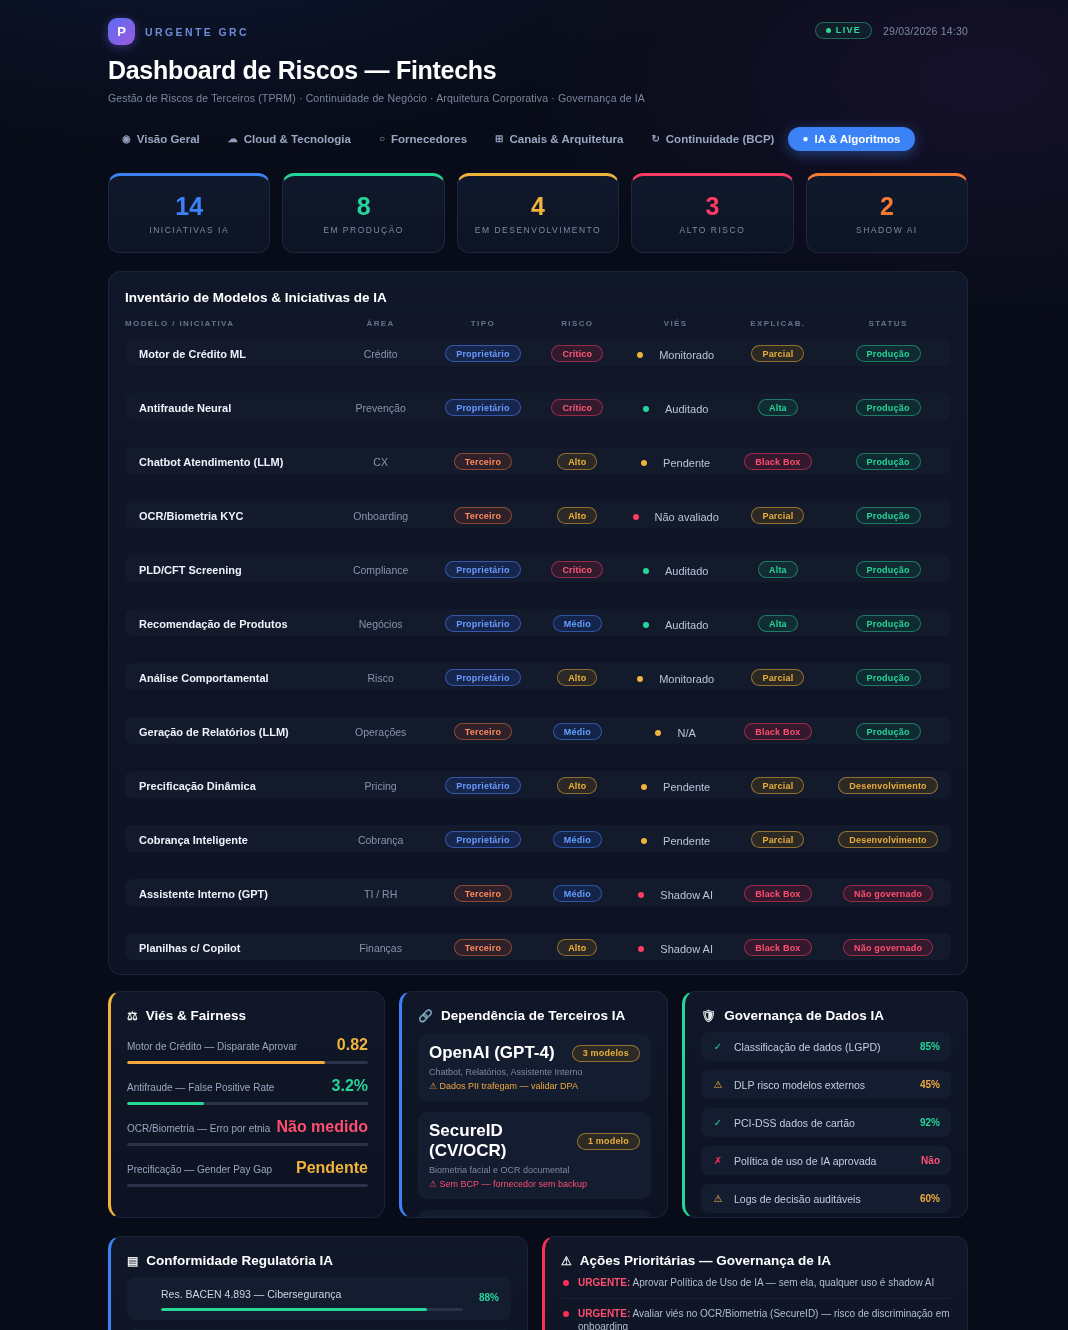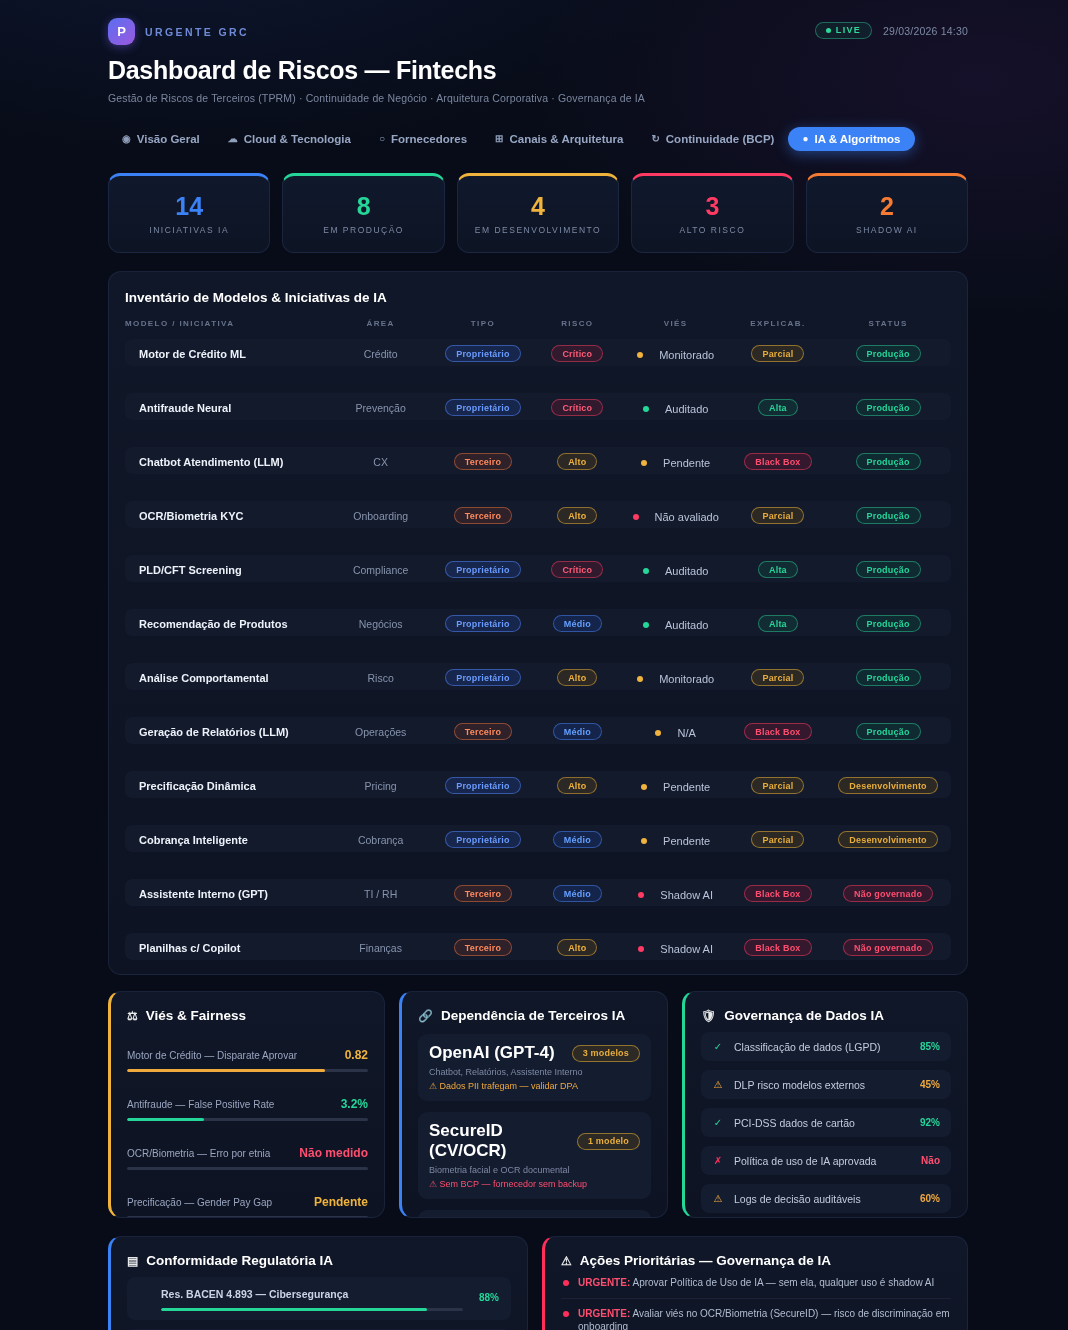--- a/index.html
+++ b/index.html
@@ -126,21 +126,21 @@
   .mid-row { display: flex; gap: 14px; margin-top: 16px; }
   .mid-a { width: 277px; }
   .mid-b { width: 269px; }
   .mid-c { flex: 1; }
   .mid-row .panel { padding: 16px 16px 14px; height: 227px; position: relative; overflow: hidden; }
   .accent-l { border-left: 3px solid transparent; }
 
   .bias-item { margin-top: 13px; }
   .bias-top { display: flex; justify-content: space-between; align-items: baseline; }
   .bias-lab { font-size: 10px; color: #9aa6c0; }
-  .bias-val { font-size: 12px; font-weight: bold; margin-top: 12px; }
+  .bias-val { font-size: 16px; font-weight: bold; }
   .bias-bar { margin-top: 7px; height: 3px; border-radius: 3px; background: #2a3348; overflow: hidden; }
   .bias-fill { height: 100%; border-radius: 3px; }
 
   .dep-card { background: #141c30; border-radius: 9px; padding: 9px 11px 10px; margin-top: 11px; }
   .dep-head { display: flex; justify-content: space-between; align-items: center; }
   .dep-name { font-size: 17px; font-weight: bold; color: #ffffff; }
   .dep-sub { font-size: 9px; color: #7d89a3; margin-top: 4px; }
   .dep-warn { font-size: 9px; margin-top: 4px; }
 
   .gov-row {
@@ -152,21 +152,21 @@
   .gov-val { font-size: 10px; font-weight: bold; }
 
   
   .bot-row { display: flex; gap: 14px; margin-top: 18px; }
   .bot-a { width: 420px; }
   .bot-b { flex: 1; }
   .bot-row .panel { padding: 16px 16px 14px; height: 248px; }
 
   .comp-row { background: #141c30; border-radius: 8px; margin-top: 9px; padding: 7px 12px 9px; display: flex; align-items: center; gap: 10px; }
   .comp-ico { font-size: 10px; width: 12px; text-align: center; }
-  .comp-body { flex: 1; font-weight: bold; }
+  .comp-body { flex: 1; }
   .comp-lab { font-size: 10.5px; color: #ccd5e6; }
   .comp-bar { margin-top: 6px; height: 3px; border-radius: 3px; background: #2a3348; overflow: hidden; }
   .comp-fill { height: 100%; border-radius: 3px; }
   .comp-val { font-size: 10px; font-weight: bold; min-width: 26px; text-align: right; }
 
   .act-item { display: flex; gap: 9px; align-items: flex-start; padding: 8px 0 8px 2px; border-bottom: 1px solid rgba(45,58,88,0.35); }
   .act-item:last-child { border-bottom: none; }
   .act-dot { width: 6px; height: 6px; border-radius: 50%; margin-top: 4px; flex: 0 0 6px; }
   .act-txt { font-size: 10px; color: #b2bdd2; line-height: 1.35; }
   .act-txt b { color: #ff4e70; }

